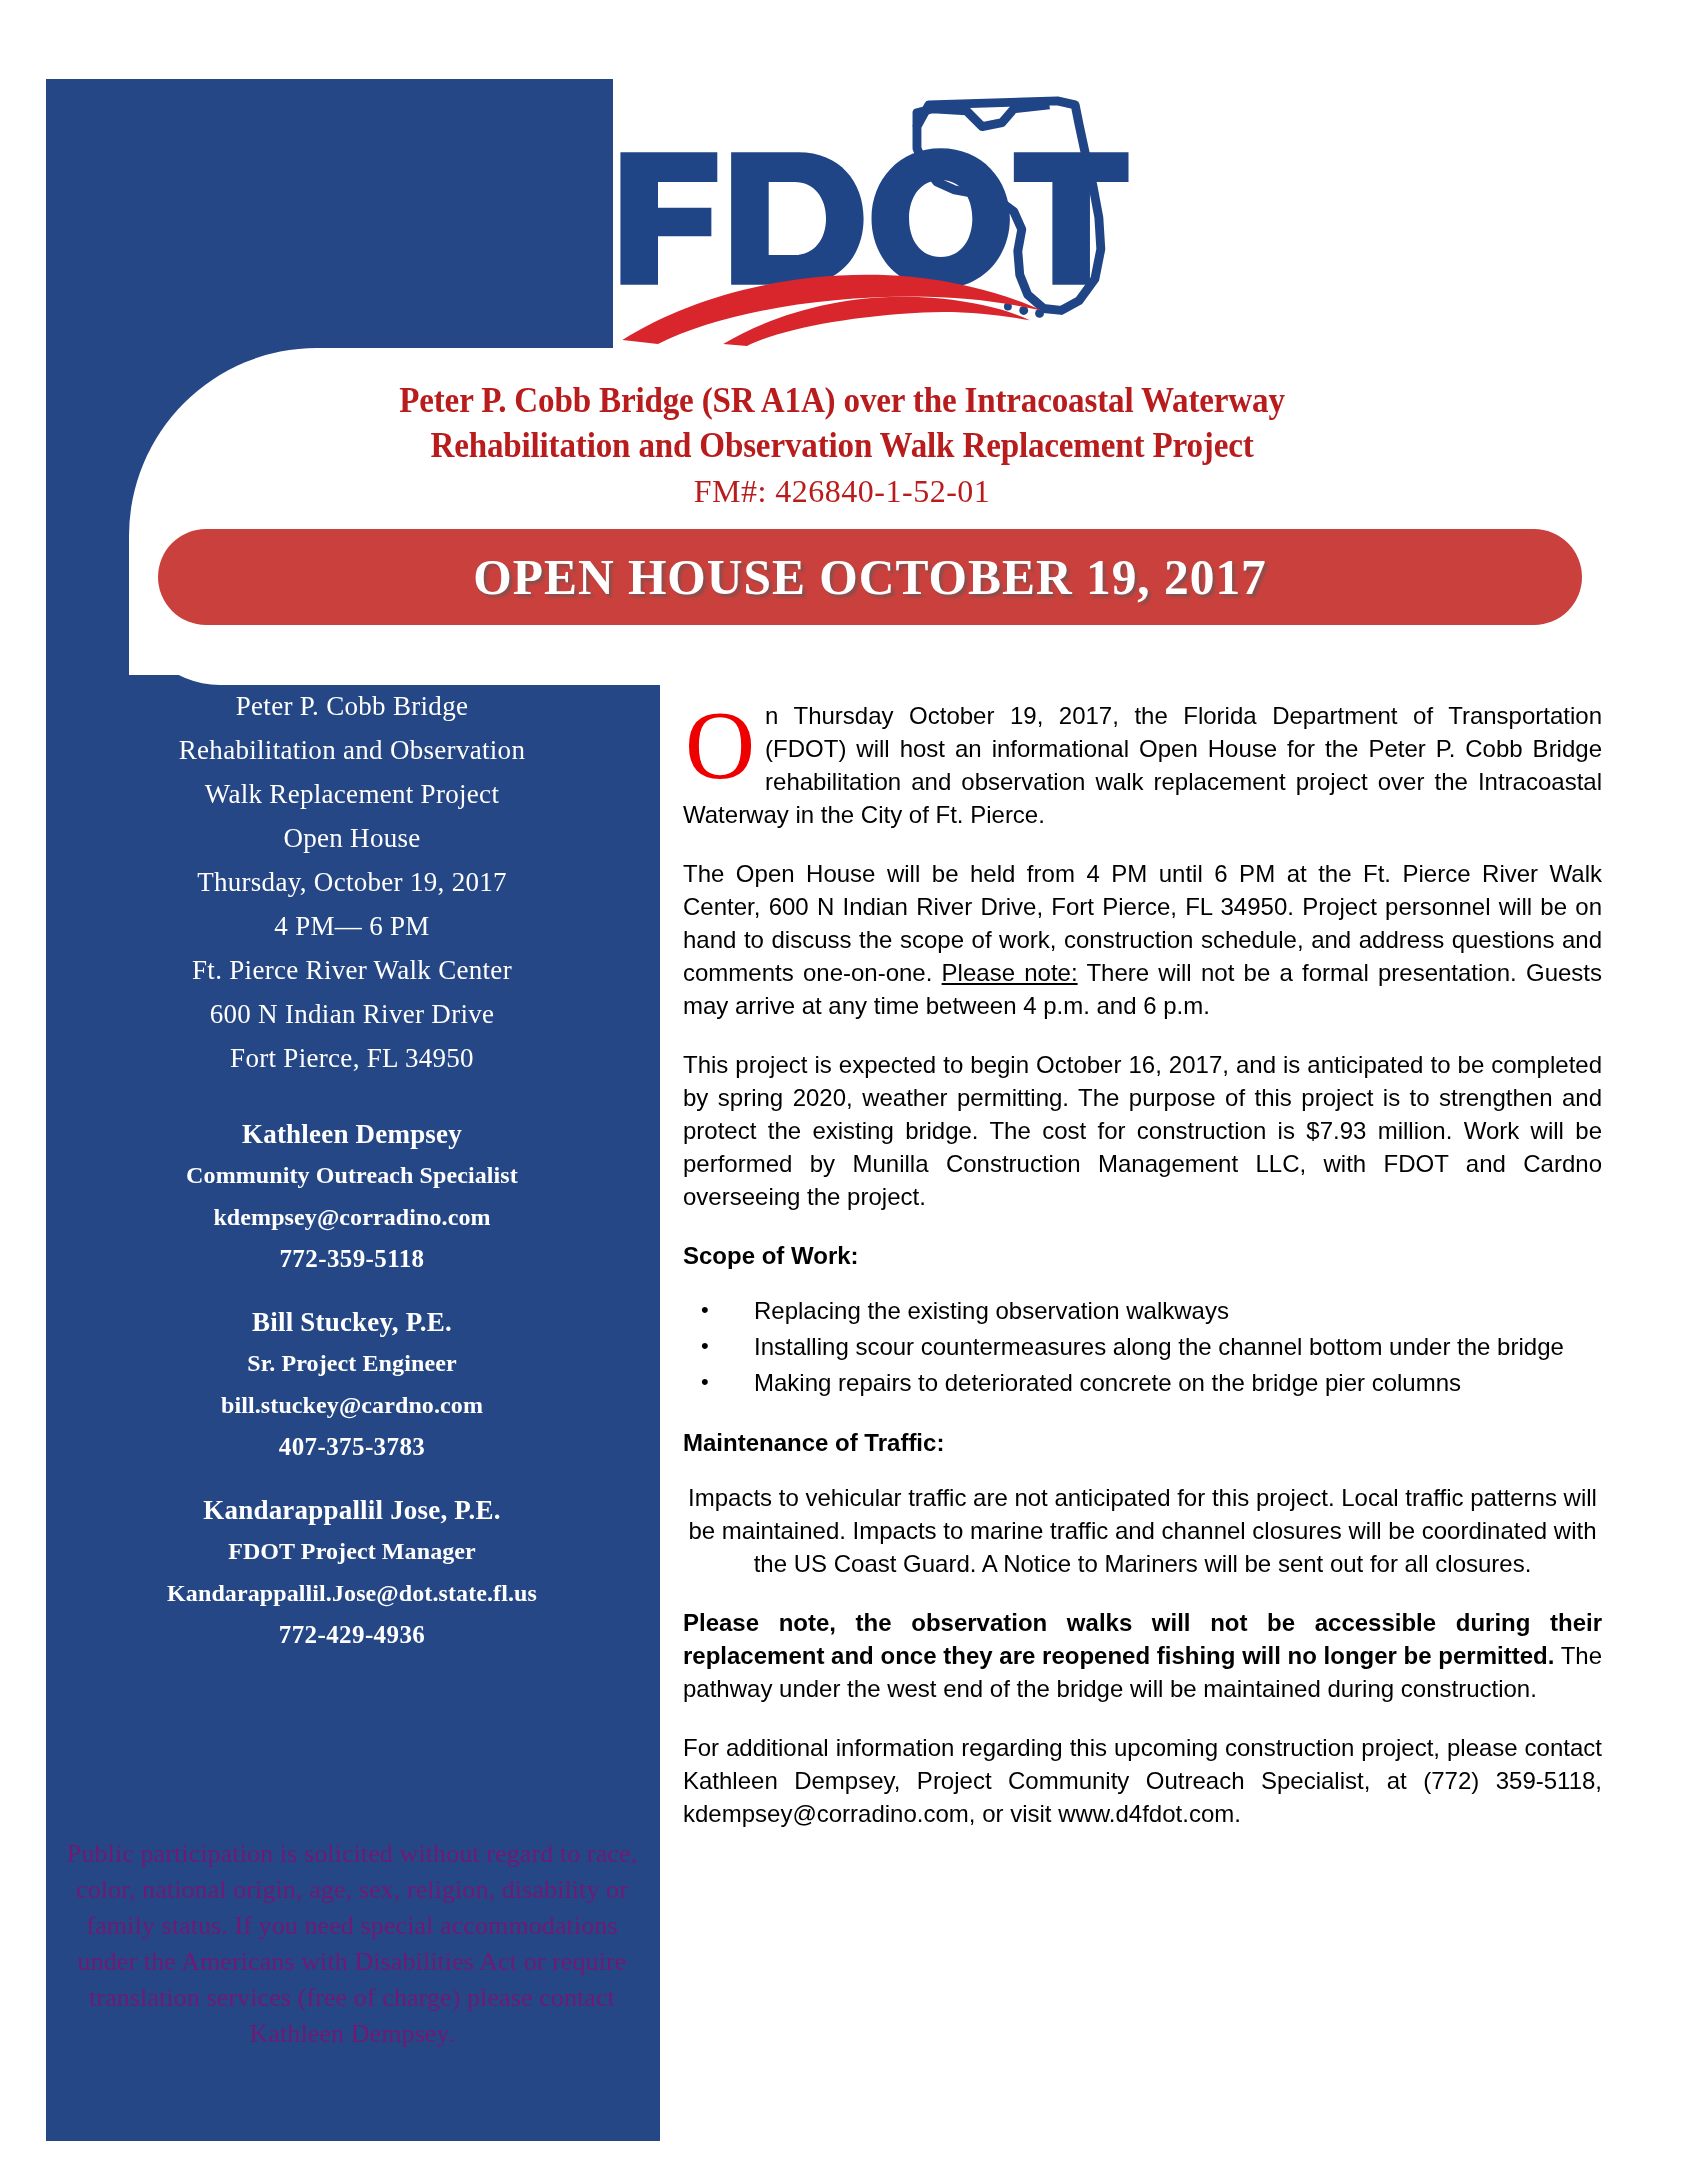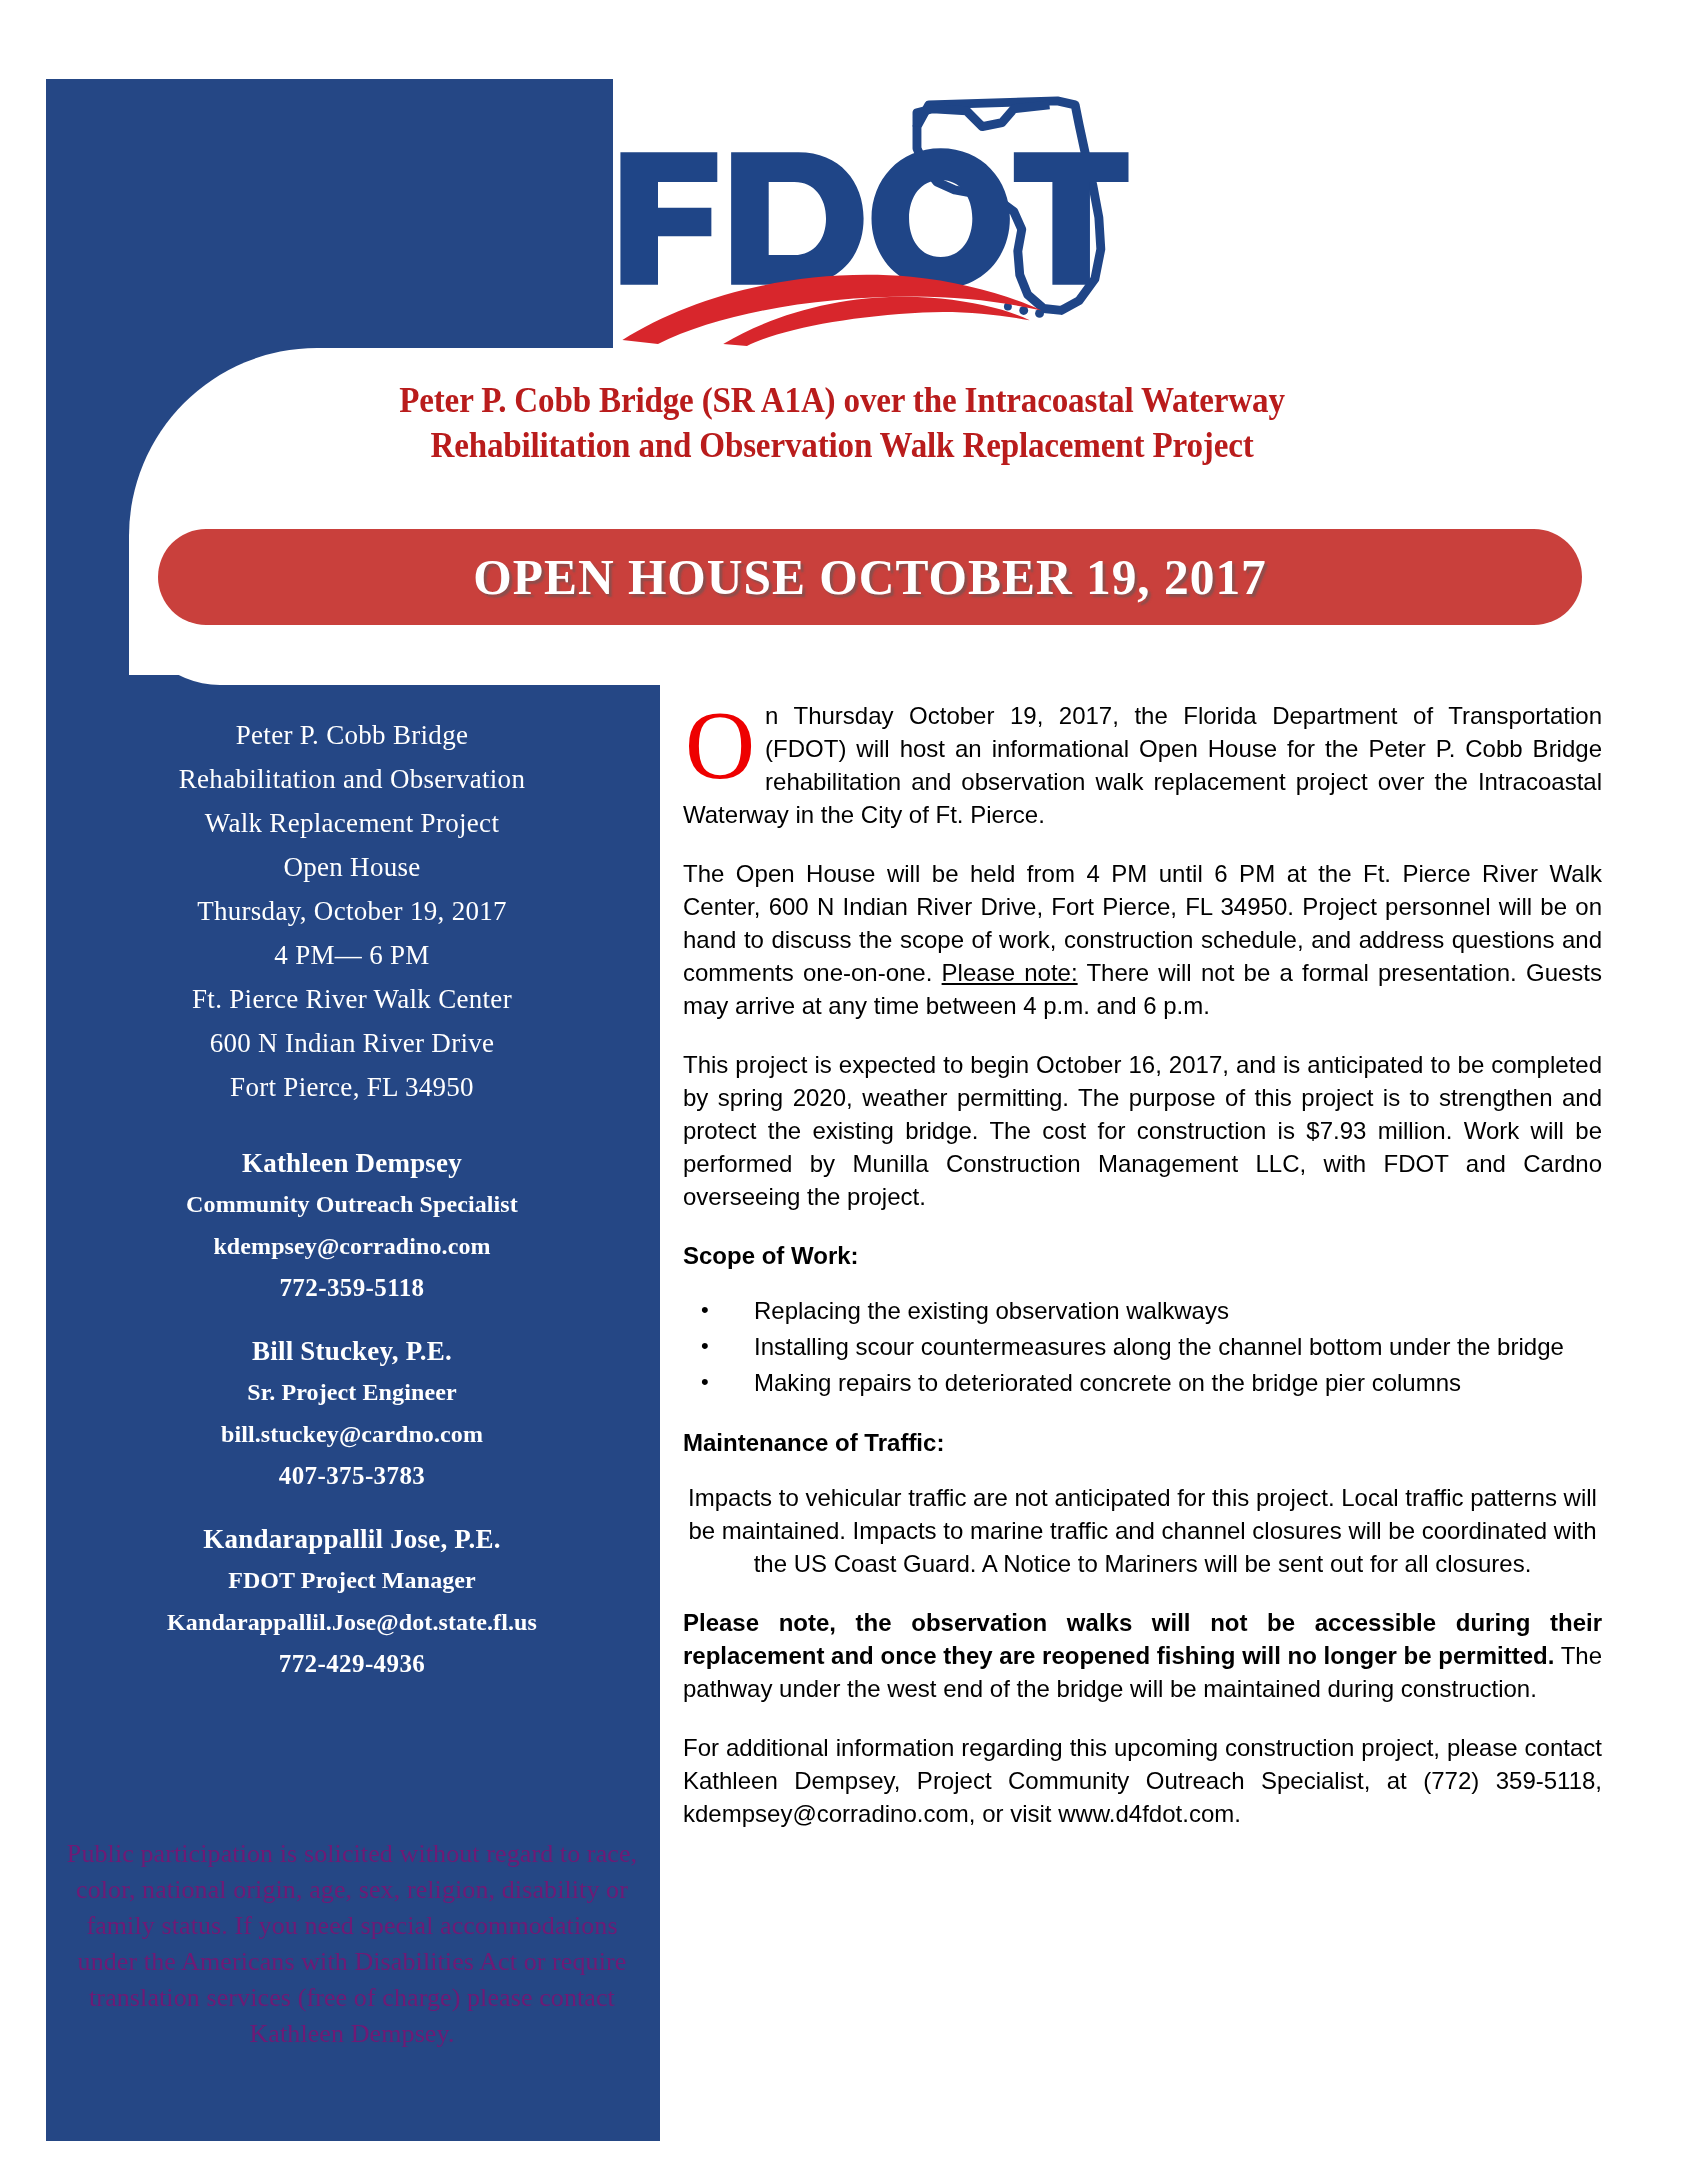--- a/index.html
+++ b/index.html
@@ -127,21 +127,21 @@
     color: #ffffff;
     text-shadow: 3px 3px 2px rgba(90,90,90,0.55);
     white-space: nowrap;
     transform: scaleX(0.97);
   }
 
   
   .sidebar {
     position: absolute;
     left: 55px;
-    top: 713px;
+    top: 684px;
     width: 594px;
     z-index: 7;
     color: #ffffff;
     text-align: center;
     font-family: "Liberation Serif", "DejaVu Serif", serif;
   }
   .sb-event-line {
     font-size: 27px;
     line-height: 44px;
     letter-spacing: 0.3px;
@@ -288,20 +288,21 @@
                  C396 214 350 208 302 208 C200 208 104 226 44 256 Z"></path>
         <path d="M110 256 C170 220 250 202 330 210 C368 214 400 222 420 232
                  C388 226 350 222 312 224 C238 228 170 240 134 258 Z"></path>
       </g>
     </svg>
   </div>
 
   <div class="title-block">
     <div class="title-line">Peter P. Cobb Bridge (SR A1A) over the Intracoastal Waterway</div>
     <div class="title-line">Rehabilitation and Observation Walk Replacement Project</div>
+    <div class="title-fm">FM#: 426840-1-52-01</div>
   </div>
 
   <div class="red-banner">
     <span class="red-banner-text">OPEN HOUSE OCTOBER 19, 2017</span>
   </div>
 
   <div class="sidebar">
     <div>
       <div class="sb-event-line">Peter P. Cobb Bridge</div>
       <div class="sb-event-line">Rehabilitation and Observation</div>

